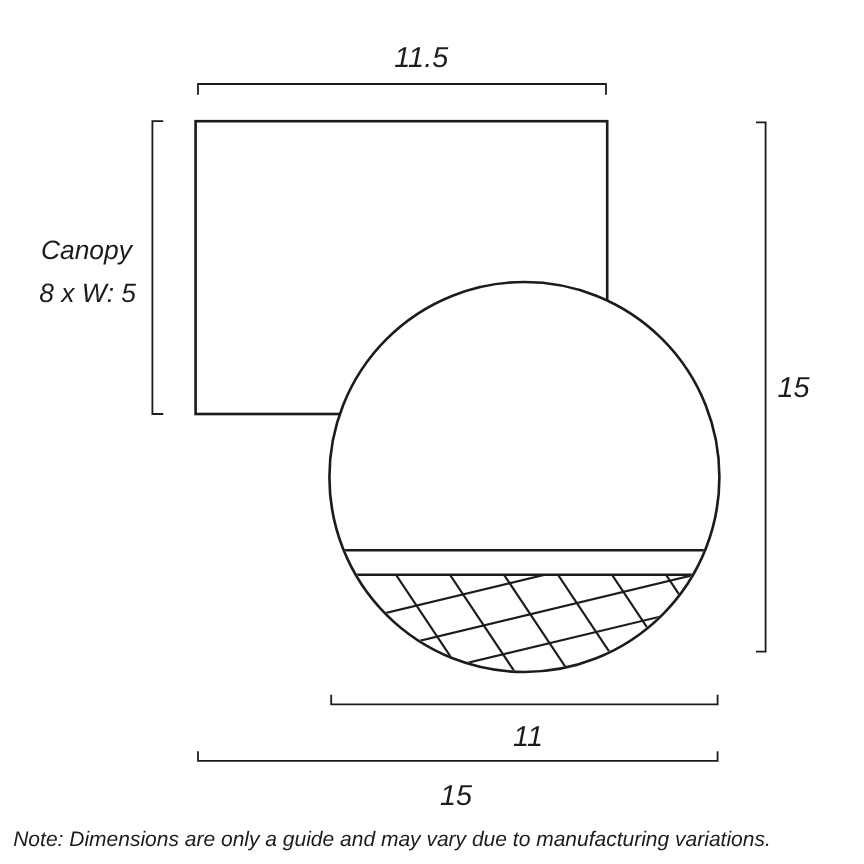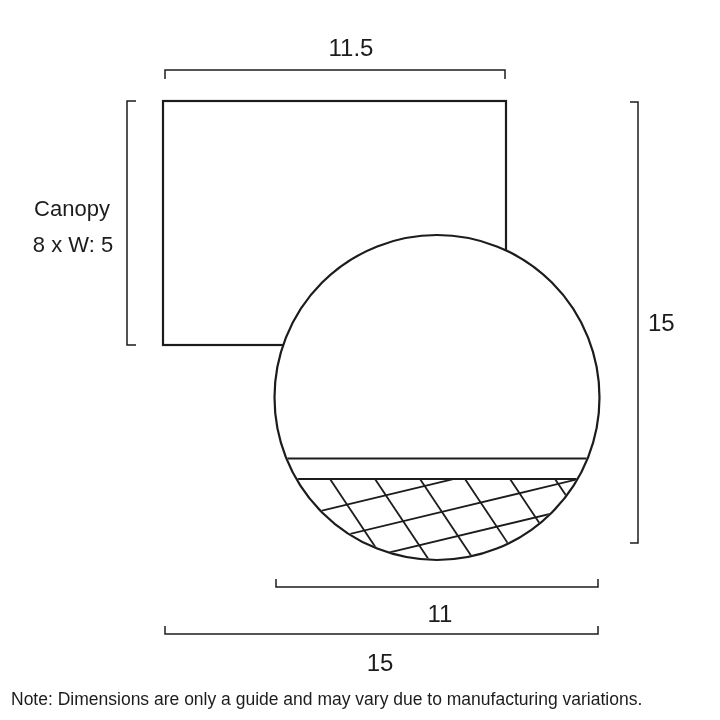--- a/index.html
+++ b/index.html
@@ -7,20 +7,21 @@
     padding: 0;
     background: var(--background, #ffffff);
   }
   .stage {
     position: relative;
     width: 720px;
     height: 720px;
     background: var(--background, #ffffff);
     font-family: "Liberation Sans", sans-serif;
     overflow: hidden;
+    font-style: italic;
   }
   svg.diagram {
     display: block;
     color: var(--line, #1c1c1c);
   }
   svg.diagram text {
     fill: currentColor;
     font-family: "Liberation Sans", sans-serif;
   }
   .outline {

